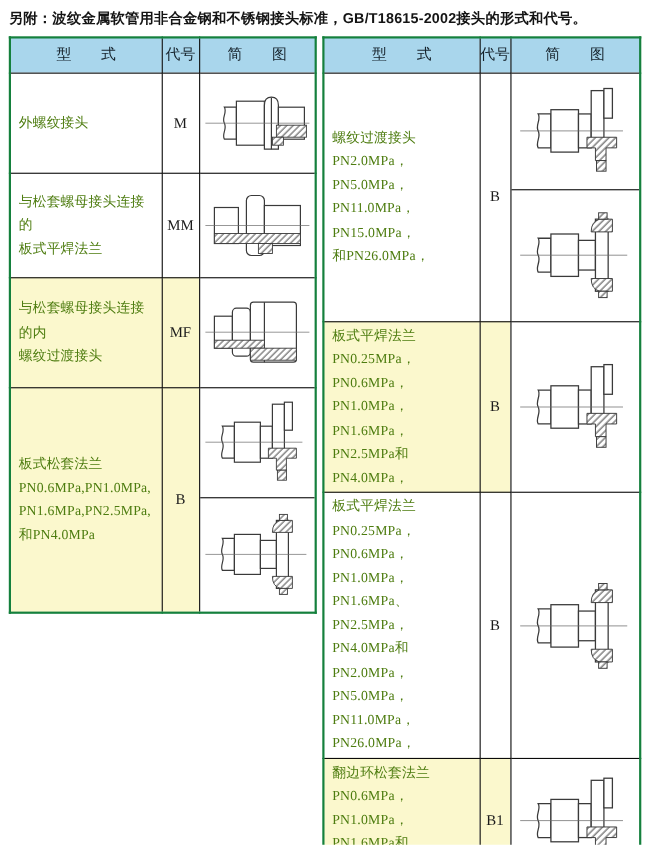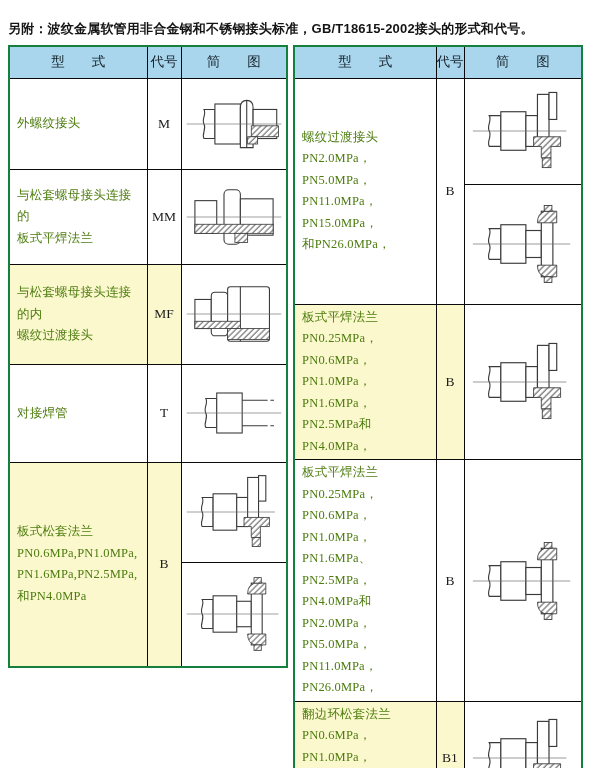--- a/index.html
+++ b/index.html
@@ -4,21 +4,21 @@
 <style>
   html,body{margin:0;padding:0;background:#ffffff;}
   body{
     width:600px;height:768px;overflow:hidden;
     font-family:"Liberation Serif","DejaVu Serif",serif;
     color:#1b1b1b;position:relative;
   }
   .title{
     font-family:"Liberation Sans","DejaVu Sans",sans-serif;
     font-weight:bold;font-size:13px;line-height:1.3;
-    padding:9px 8px 7px 8px;color:#141414;letter-spacing:0.2px;margin-top:12px;
+    padding:9px 8px 7px 8px;color:#141414;letter-spacing:0.2px;
   }
   .tables{display:flex;gap:5px;margin:0 8px;align-items:flex-start;}
   table.tbl{
     border-collapse:collapse;table-layout:fixed;background:#fff;
     border:2px solid #15803d;
   }
   .tbl th,.tbl td{border:1px solid #0a0a0a;padding:0;vertical-align:middle;}
   .tbl th{
     background:var(--header-bg,#a9d6ec);
     font-weight:normal;font-size:13.5px;color:#15222b;
@@ -209,31 +209,20 @@
             <div class="type">与松套螺母接头连接的内
 螺纹过渡接头</div>
           </td>
       <td class="code-cell hl">MF</td>
       <td class="diag-cell">
         <svg class="diag" width="100" height="82" viewBox="0 0 110 84">
               <use href="#sym-nipple-mf" xlink:href="#sym-nipple-mf"></use>
             </svg>
       </td>
     </tr>
-    <tr style="height:98px">
-      <td class="type-cell">
-            <div class="type">对接焊管</div>
-          </td>
-      <td class="code-cell">T</td>
-      <td class="diag-cell">
-        <svg class="diag" width="100" height="78" viewBox="0 0 110 84">
-              <use href="#sym-butt-weld" xlink:href="#sym-butt-weld"></use>
-            </svg>
-      </td>
-    </tr>
     <tr style="height:204px">
       <td class="type-cell hl">
             <div class="type">板式松套法兰
 PN0.6MPa,PN1.0MPa,
 PN1.6MPa,PN2.5MPa,
 和PN4.0MPa</div>
           </td>
       <td class="code-cell hl">B</td>
       <td class="diag-cell">
         <div class="half" style="height:99px">

